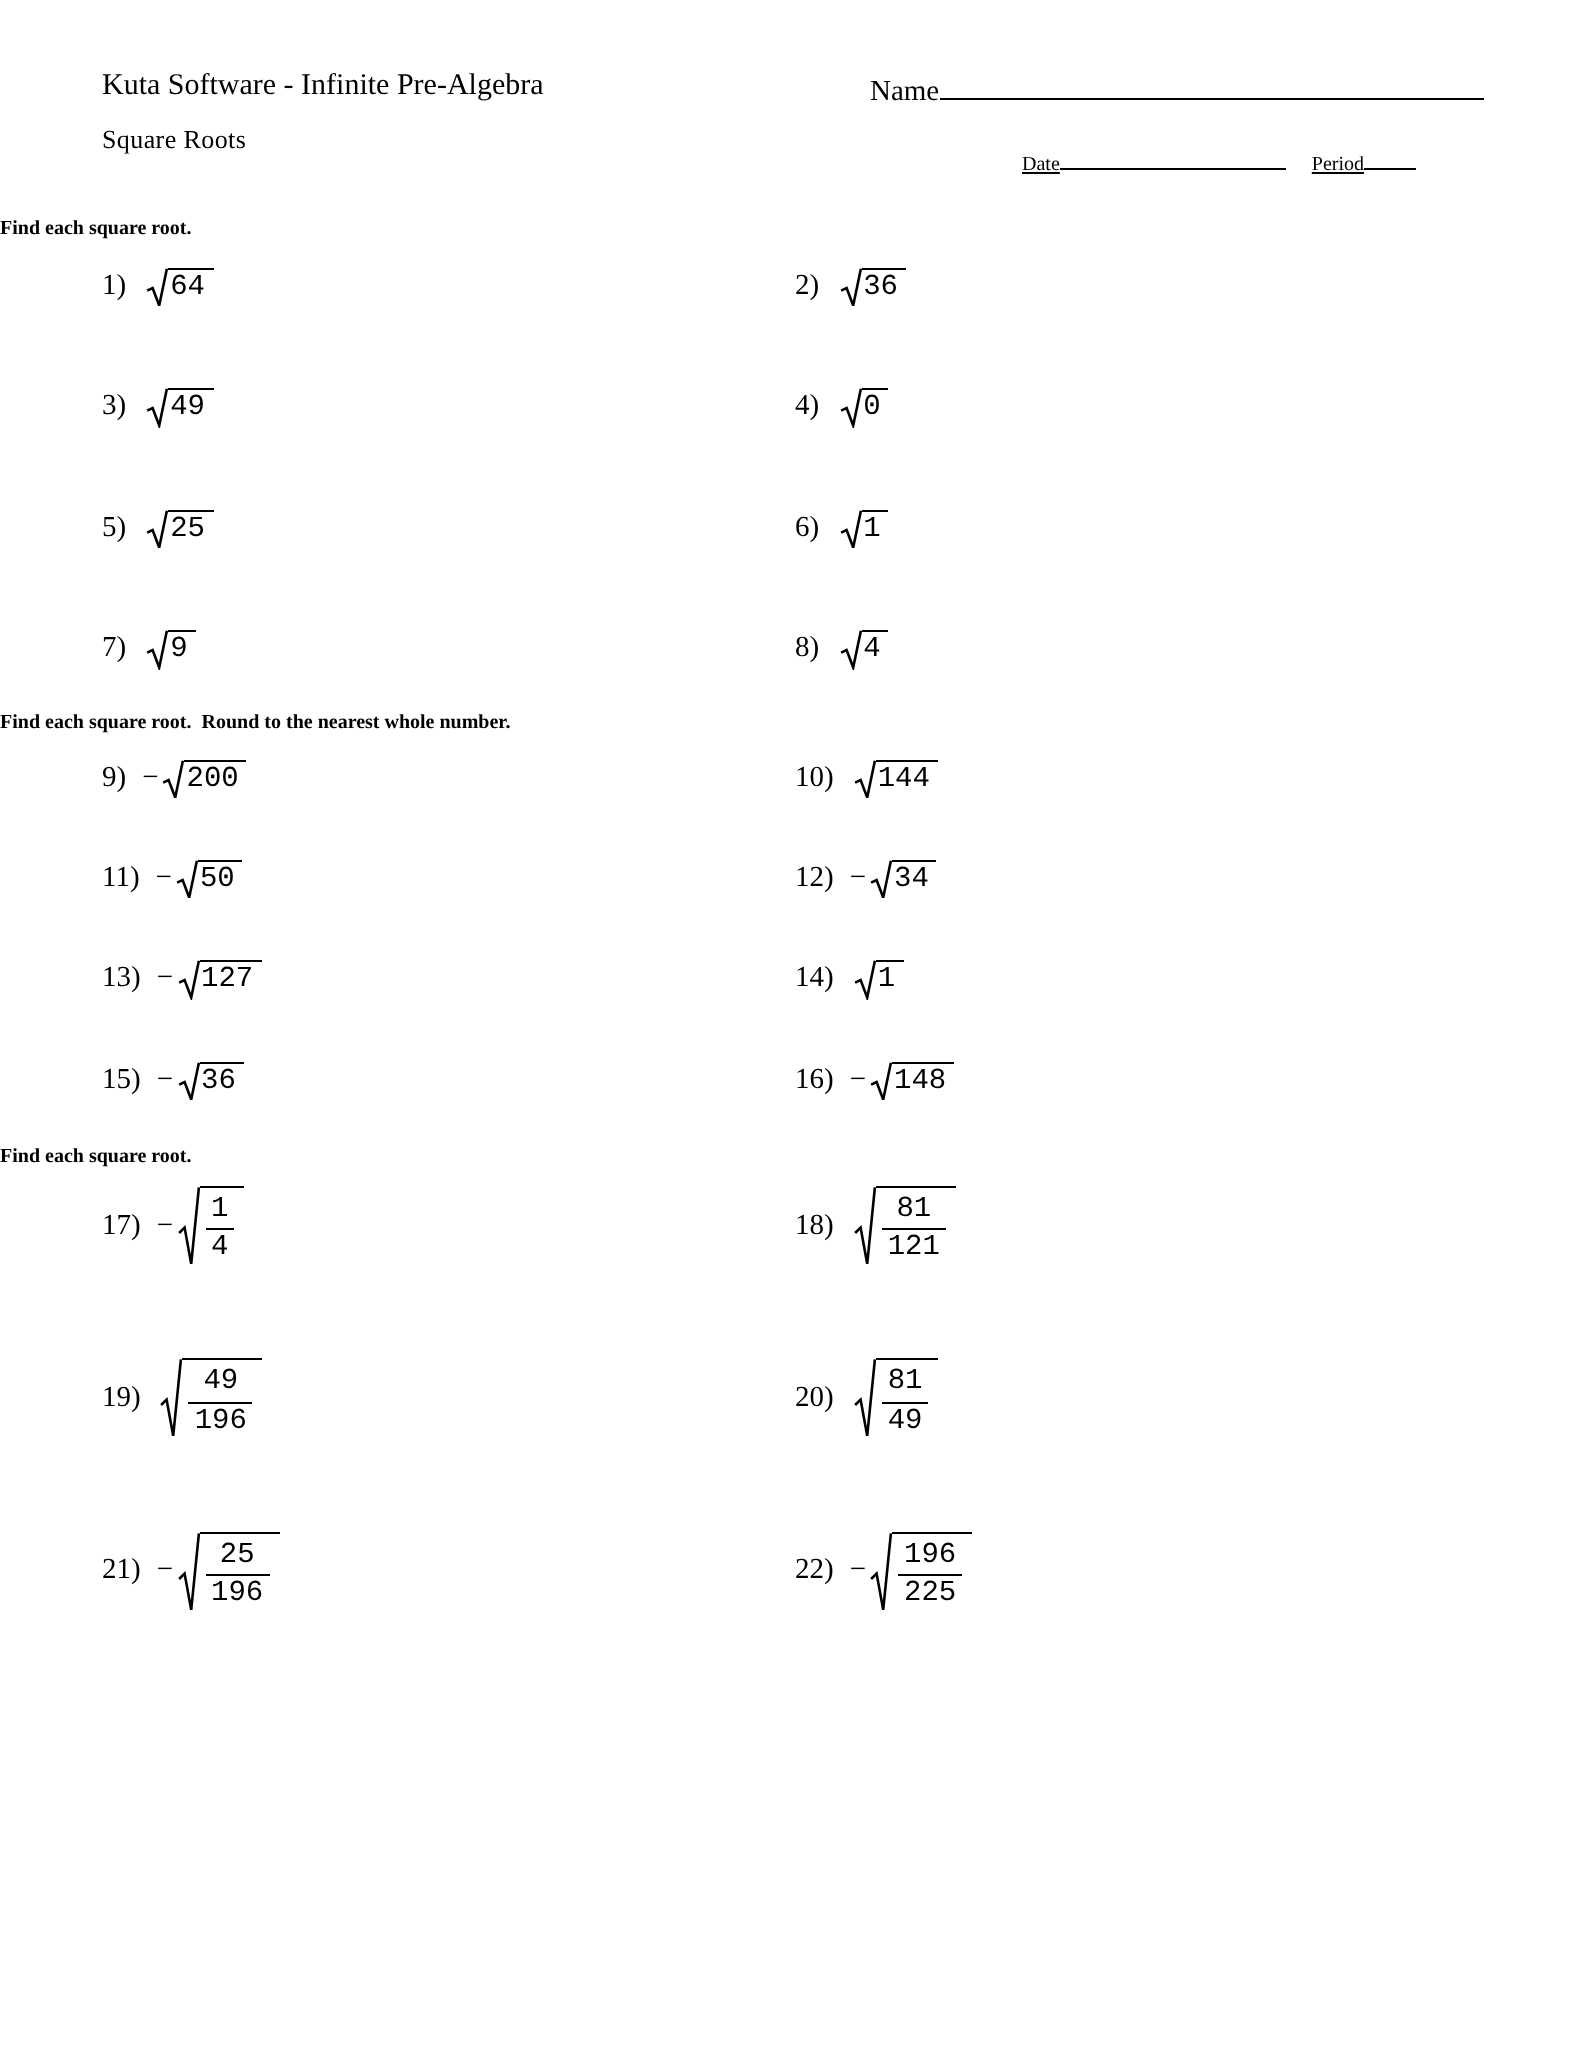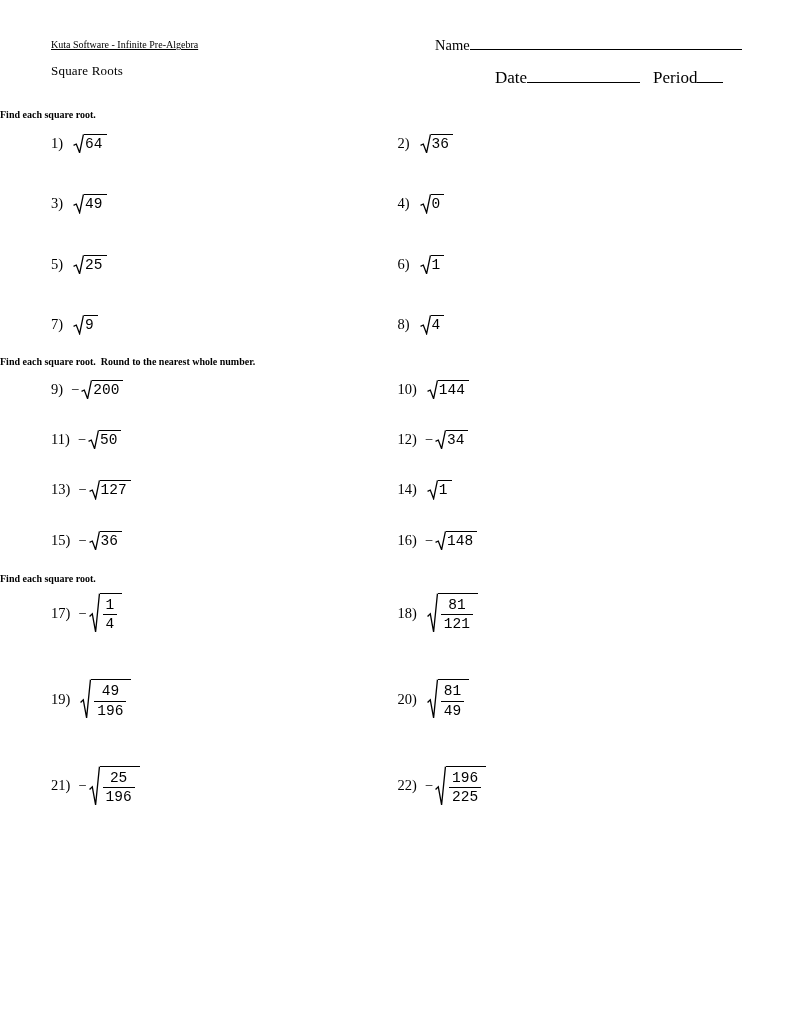--- a/index.html
+++ b/index.html
@@ -6,29 +6,29 @@
   .page {
     width:791px; height:1024px; position:relative; box-sizing:border-box;
     background:#ffffff; color:#000;
     font-family:"Liberation Serif", serif; font-size:14.5px;
     overflow:hidden;
   }
   .margin { margin-left:51px; margin-right:47px; }
 
   
   .top-row { position:relative; padding-top:35px; height:20px; }
-  .publisher { font-size:10px;text-decoration:underline; }
+  .publisher { font-size:15px; }
   .name-area { position:absolute; left:384px; top:35px; white-space:nowrap; }
   .blank { display:inline-block; border-bottom:1.3px solid #000; height:14px; vertical-align:baseline; }
   .name-blank { width:272px; }
 
   
   .title-row { position:relative; margin-top:7px; height:30px; }
   .title { font-size:13px; letter-spacing:0.2px; }
-  .date-area { position:absolute; left:444px; bottom:4px; white-space:nowrap; font-size:17px; }
+  .date-area { position:absolute; left:460px; bottom:4px; white-space:nowrap; font-size:10px;text-decoration:underline; }
   .date-blank { width:113px; }
   .period-label { margin-left:13px; }
   .period-blank { width:26px; }
 
   
   .instr { font-weight:bold; white-space:pre-wrap; font-size:10px; }
   .instr.s1 { margin:17px 0 14px; }
   .instr.s2 { margin:21px 0 13px; }
   .instr.s3 { margin:23px 0 9px; }
 

